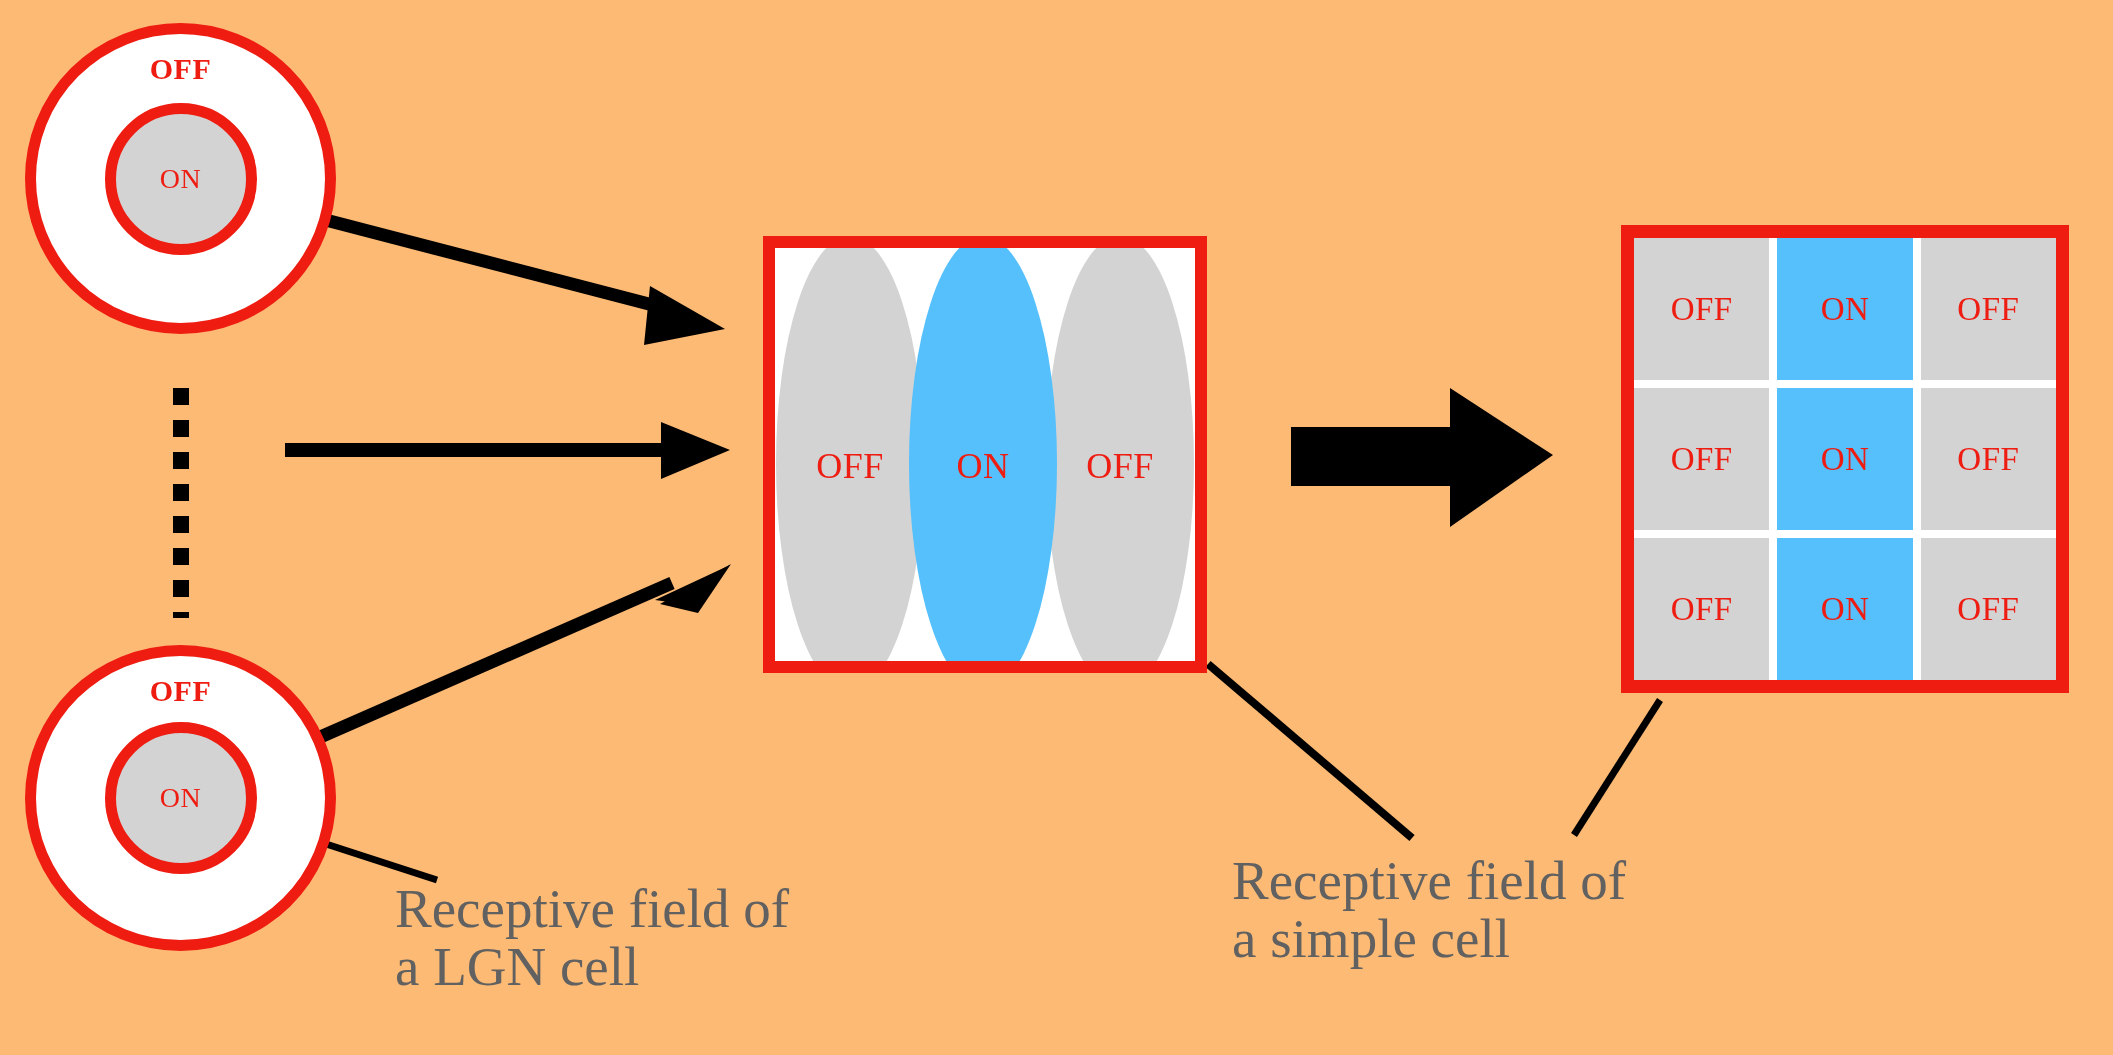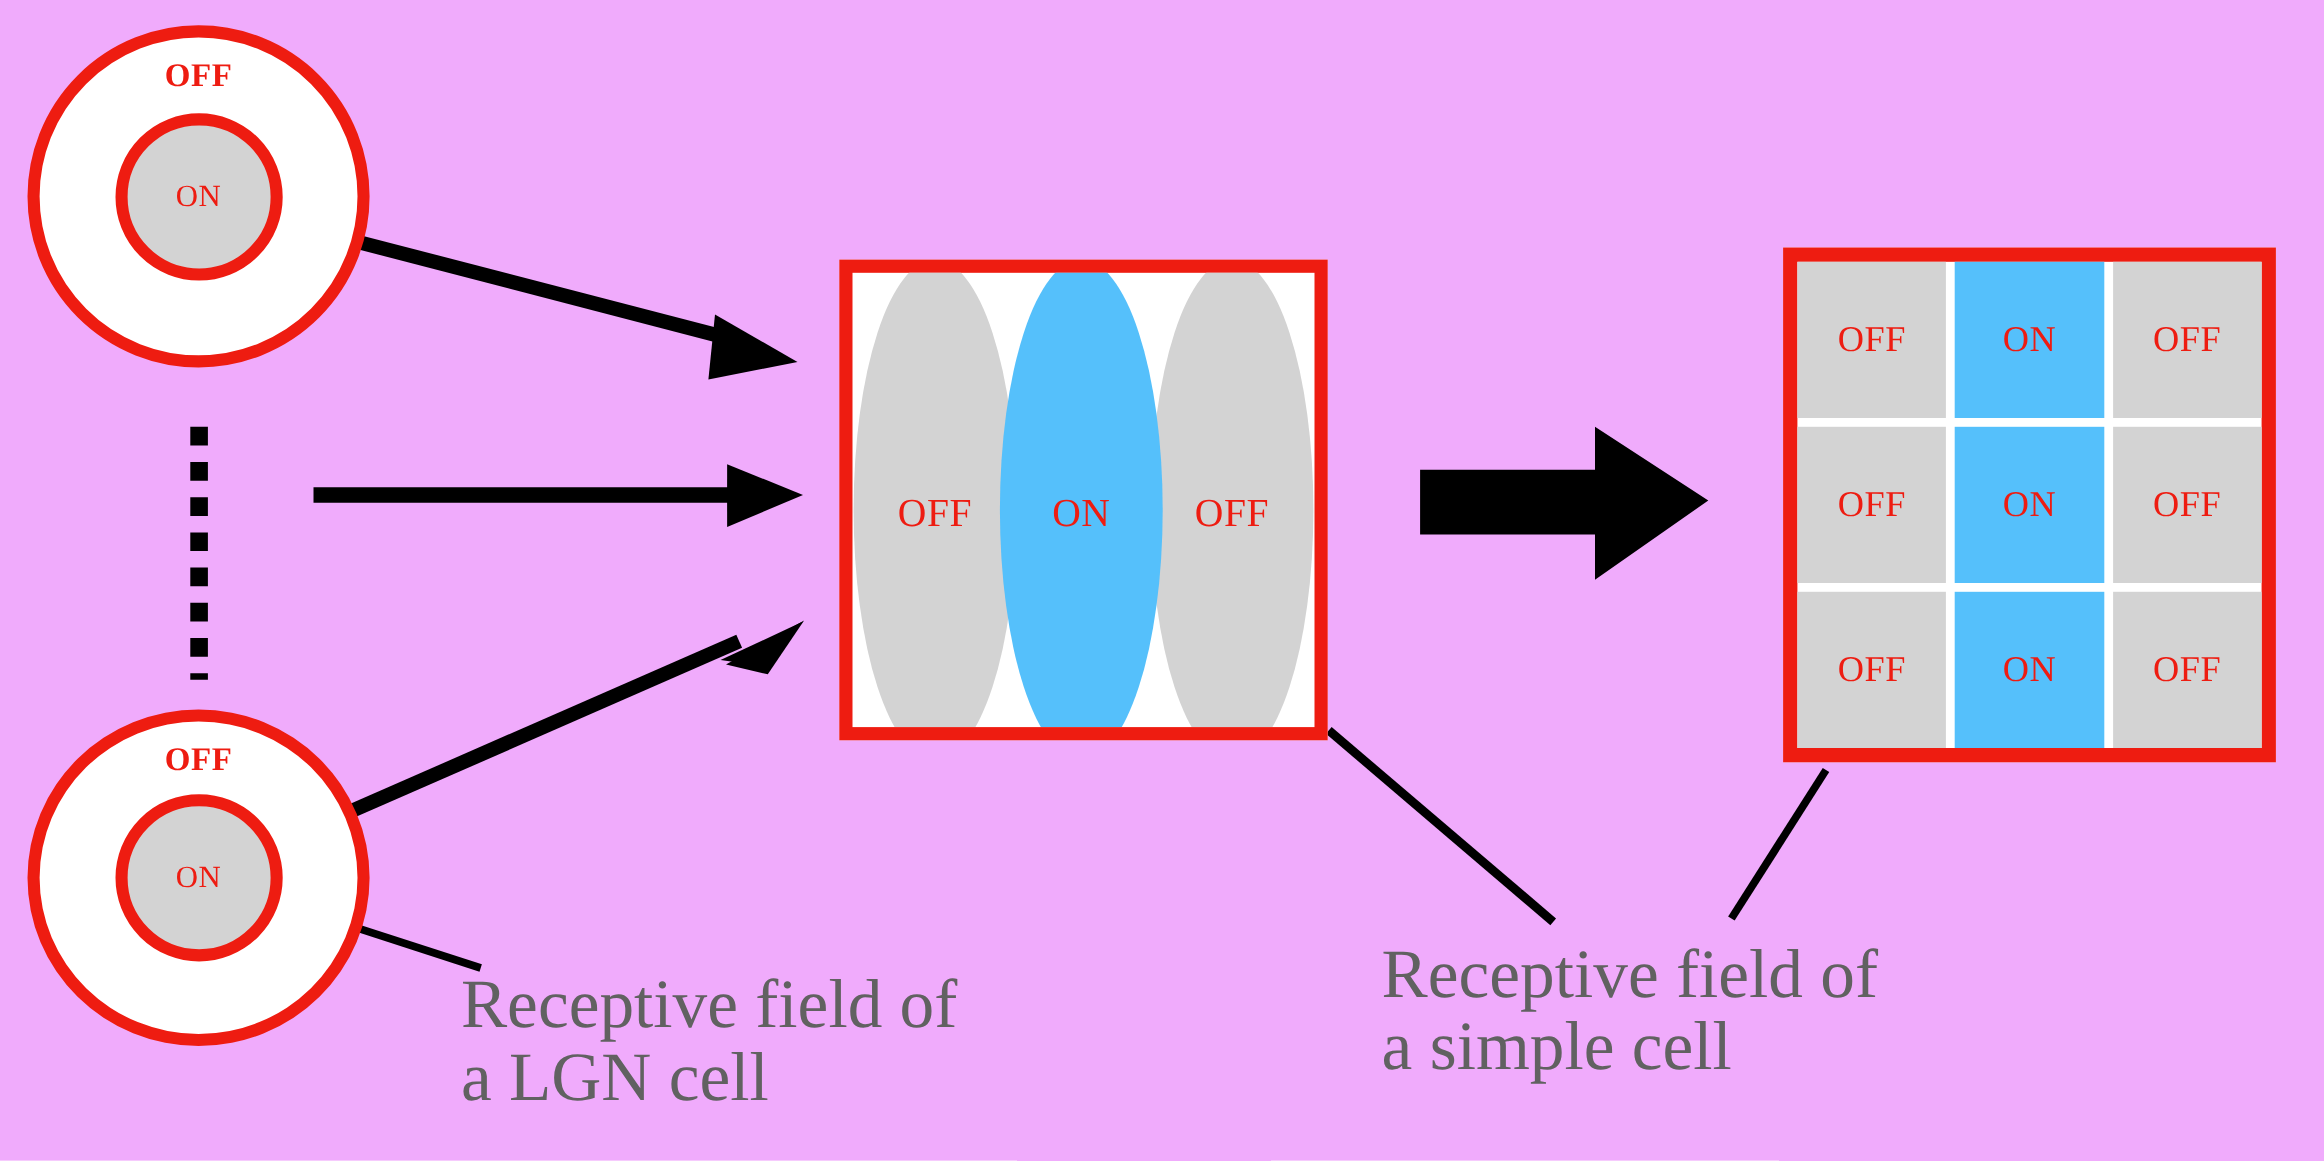--- a/index.html
+++ b/index.html
@@ -10,21 +10,21 @@
   body {
     width: 2113px;
     height: 1055px;
     overflow: hidden;
     font-family: "Liberation Serif", "DejaVu Serif", serif;
   }
   #stage {
     position: relative;
     width: 2113px;
     height: 1055px;
-    background: #f0abfc;
+    background: #fdba74;
     text-decoration: underline;
   }
   #vector-layer {
     position: absolute;
     left: 0;
     top: 0;
     width: 2113px;
     height: 1055px;
   }
 
@@ -128,25 +128,24 @@
     font-size: 33px;
     letter-spacing: 0.5px;
   }
   .grid-cell.off { background: #d3d3d3; }
   .grid-cell.on  { background: #55c0fb; }
 
   
   .caption {
     position: absolute;
     color: #616161;
-    font-size: 63px;
+    font-size: 55px;
     line-height: 1.05;
     white-space: pre-line;
     font-family: "Liberation Serif", "DejaVu Serif", serif;
-    margin-left: 24px;
   }
   #caption-lgn    { left: 395px;  top: 880px; }
   #caption-simple { left: 1232px; top: 852px; }
 </style>
 </head>
 <body>
 
 <div id="stage">
 
   <svg id="vector-layer" viewBox="0 0 2113 1055">

